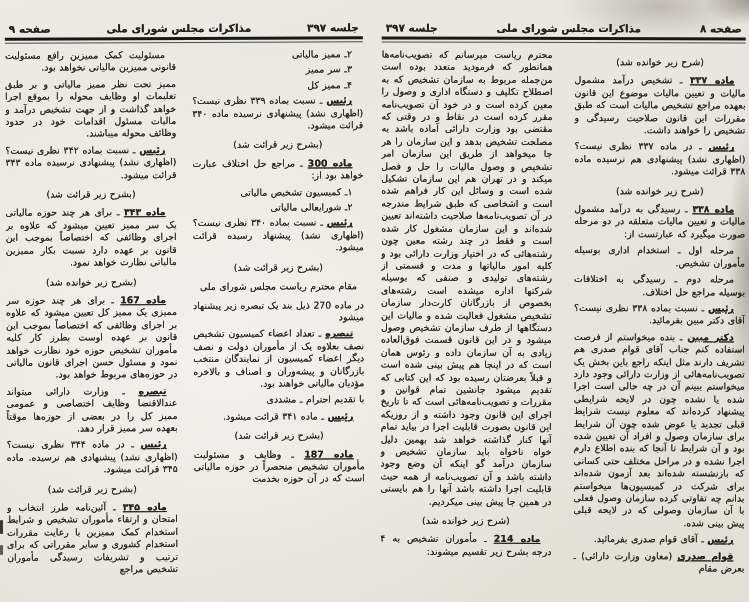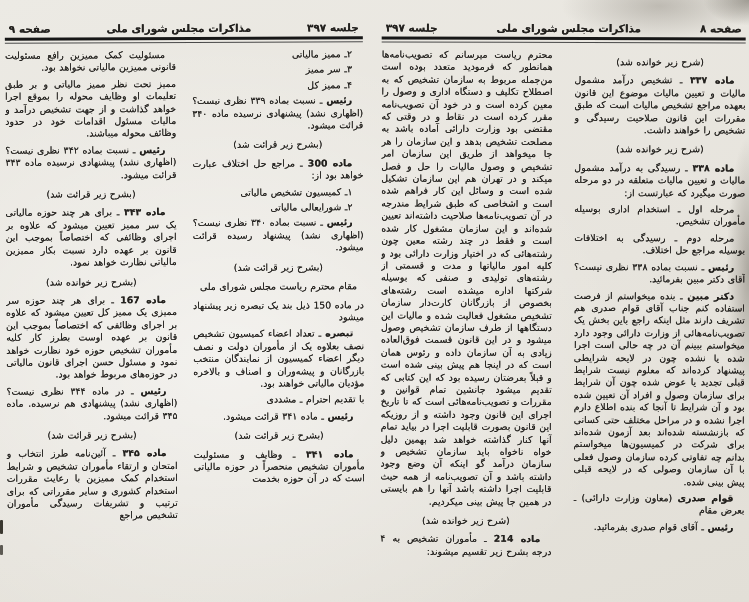--- a/index.html
+++ b/index.html
@@ -16,21 +16,21 @@
   #page-left{left:6px;width:358px;transform:rotate(-.25deg);}
   #page-right{left:381px;width:364px;transform:rotate(.15deg);}
   .page-header{display:flex;justify-content:space-between;align-items:flex-end;
     font-size:10.5px;font-weight:bold;padding:14px 4px 2px;letter-spacing:.2px;
     text-shadow:0 0 .6px rgba(20,20,20,.8);}
   .rule{height:2px;border-top:3px solid #171717;border-bottom:1px solid #4a4a4a;margin:1px 0 6px;}
   .cols{display:flex;justify-content:space-between;}
   .col{width:171px;overflow:hidden;height:536px;}
   .para{margin:0 0 4px;font-size:9.4px;line-height:1.32;text-align:justify;
     text-indent:11px;text-shadow:0 0 .5px rgba(30,28,25,.75);word-spacing:.5px;}
-  .para b{font-weight:bold;}
+  .para b{font-weight:bold;text-decoration:underline;}
   .para.center{text-align:center;text-indent:0;margin:7px 0 6px;}
   .para.cont{text-indent:0;}
   .para.item{margin-bottom:3px;}
   .edge-mark{position:absolute;left:0;width:3px;background:#3a372f;border-radius:1px;}
   #edge-mark-1{top:520px;height:14px;}
   #edge-mark-2{top:545px;height:10px;opacity:.8;}
   #corner-smudge{position:absolute;right:0;top:0;width:46px;height:26px;
     background:radial-gradient(ellipse at 100% 0%,rgba(90,85,75,.5),transparent 70%);}
 </style>
 </head>
@@ -46,28 +46,29 @@
     <div class="page-header">
       <span>صفحه ۸</span>
       <span>مذاکرات مجلس شورای ملی</span>
       <span>جلسه ۳۹۷</span>
     </div>
     <div class="rule"></div>
     <div class="cols">
       <div class="col">
           <p class="para center">(شرح زیر خوانده شد)</p>
           <p class="para"><b>ماده ۳۳۷</b> ـ تشخیص درآمد مشمول مالیات و تعیین مالیات موضوع این قانون بعهده مراجع تشخیص مالیات است که طبق مقررات این قانون صلاحیت رسیدگی و تشخیص را خواهند داشت.</p>
+          <p class="para"><b>رئیس</b> ـ در ماده ۳۳۷ نظری نیست؟ (اظهاری نشد) پیشنهادی هم نرسیده ماده ۳۳۸ قرائت میشود.</p>
           <p class="para center">(شرح زیر خوانده شد)</p>
           <p class="para"><b>ماده ۳۳۸</b> ـ رسیدگی به درآمد مشمول مالیات و تعیین مالیات متعلقه در دو مرحله صورت میگیرد که عبارتست از:</p>
           <p class="para">مرحله اول ـ استخدام اداری بوسیله مأموران تشخیص.</p>
           <p class="para">مرحله دوم ـ رسیدگی به اختلافات بوسیله مراجع حل اختلاف.</p>
           <p class="para"><b>رئیس</b> ـ نسبت بماده ۳۳۸ نظری نیست؟ آقای دکتر مبین بفرمائید.</p>
           <p class="para"><b>دکتر مبین</b> ـ بنده میخواستم از فرصت استفاده کنم جناب آقای قوام صدری هم تشریف دارند مثل اینکه راجع باین بخش یک تصویب‌نامه‌هائی از وزارت دارائی وجود دارد میخواستم ببینم آن در چه حالی است اجرا شده یا نشده چون در لایحه شرایطی پیشنهاد کرده‌اند که معلوم نیست شرایط قبلی تجدید یا عوض شده چون آن شرایط برای سازمان وصول و افراد آن تعیین شده بود و آن شرایط تا آنجا که بنده اطلاع دارم اجرا نشده و در مراحل مختلف حتی کسانی که بازنشسته شده‌اند بعد آزمون شده‌اند برای شرکت در کمیسیون‌ها میخواستم بدانم چه تفاوتی کرده سازمان وصول فعلی با آن سازمان وصولی که در لایحه قبلی پیش بینی شده.</p>
+          <p class="para"><b>رئیس</b> ـ آقای قوام صدری بفرمائید.</p>
           <p class="para"><b>قوام صدری</b> (معاون وزارت دارائی) ـ بعرض مقام</p>
-          <p class="para"><b>رئیس</b> ـ آقای قوام صدری بفرمائید.</p>
         </div>
       <div class="col">
           <p class="para cont">محترم ریاست میرسانم که تصویب‌نامه‌ها همانطور که فرمودید متعدد بوده است من‌جمله مربوط به سازمان تشخیص که به اصطلاح تکلیف و دستگاه اداری و وصول را معین کرده است و در خود آن تصویب‌نامه مقرر کرده است در نقاط و در وقتی که مقتضی بود وزارت دارائی آماده باشد به مصلحت تشخیص بدهد و این سازمان را هر جا میخواهد از طریق این سازمان امر تشخیص و وصول مالیات را حل و فصل میکند و در تهران هم این سازمان تشکیل شده است و وسائل این کار فراهم شده است و اشخاصی که طبق شرایط مندرجه در آن تصویب‌نامه‌ها صلاحیت داشته‌اند تعیین شده‌اند و این سازمان مشغول کار شده است و فقط در چند رشته معین چون رشته‌هائی که در اختیار وزارت دارائی بود و کلیه امور مالیاتها و مدت و قسمتی از رشته‌های تولیدی و صنفی که بوسیله شرکتها اداره میشده است رشته‌های بخصوص از بازرگانان کارت‌دار سازمان تشخیص مشغول فعالیت شده و مالیات این دستگاهها از طرف سازمان تشخیص وصول میشود و در این قانون قسمت فوق‌العاده زیادی به آن سازمان داده و رئوس همان است که در اینجا هم پیش بینی شده است و قبلاً بعرضتان رسیده بود که این کتابی که تقدیم میشود جانشین تمام قوانین و مقررات و تصویب‌نامه‌هائی است که تا تاریخ اجرای این قانون وجود داشته و از روزیکه این قانون بصورت قابلیت اجرا در بیاید تمام آنها کنار گذاشته خواهد شد بهمین دلیل خواه ناخواه باید سازمان تشخیص و سازمان درآمد گو اینکه آن وضع وجود داشته باشد و آن تصویب‌نامه از همه حیث قابلیت اجرا داشته باشد آنها را هم بایستی در همین جا پیش بینی میکردیم.</p>
           <p class="para center">(شرح زیر خوانده شد)</p>
           <p class="para"><b>ماده 214</b> ـ مأموران تشخیص به ۴ درجه بشرح زیر تقسیم میشوند:</p>
         </div>
     </div>
   </div>
 
   <div class="page" id="page-left">
@@ -83,35 +84,36 @@
           <p class="para item">۳ـ سر ممیز</p>
           <p class="para item">۴ـ ممیز کل</p>
           <p class="para"><b>رئیس</b> ـ نسبت بماده ۳۳۹ نظری نیست؟ (اظهاری نشد) پیشنهادی نرسیده ماده ۳۴۰ قرائت میشود.</p>
           <p class="para center">(بشرح زیر قرائت شد)</p>
           <p class="para"><b>ماده 300</b> ـ مراجع حل اختلاف عبارت خواهد بود از:</p>
           <p class="para item">۱ـ کمیسیون تشخیص مالیاتی</p>
           <p class="para item">۲ـ شورایعالی مالیاتی</p>
           <p class="para"><b>رئیس</b> ـ نسبت بماده ۳۴۰ نظری نیست؟ (اظهاری نشد) پیشنهاد رسیده قرائت میشود.</p>
           <p class="para center">(بشرح زیر قرائت شد)</p>
           <p class="para center">مقام محترم ریاست مجلس شورای ملی</p>
-          <p class="para cont">در ماده 150 ذیل بند یک تبصره زیر پیشنهاد میشود</p>
+          <p class="para cont">در ماده 270 ذیل بند یک تبصره زیر پیشنهاد میشود</p>
           <p class="para"><b>تبصره</b> ـ تعداد اعضاء کمیسیون تشخیص نصف بعلاوه یک از مأموران دولت و نصف دیگر اعضاء کمیسیون از نمایندگان منتخب بازرگانان و پیشه‌وران و اصناف و بالاخره مؤدیان مالیاتی خواهند بود.</p>
           <p class="para cont">با تقدیم احترام ـ مشددی</p>
           <p class="para"><b>رئیس</b> ـ ماده ۳۴۱ قرائت میشود.</p>
           <p class="para center">(بشرح زیر قرائت شد)</p>
-          <p class="para"><b>ماده ۳۴۱</b> ـ وظایف و مسئولیت مأموران تشخیص منحصراً در حوزه مالیاتی است که در آن حوزه بخدمت</p>
+          <p class="para"><b>ماده 187</b> ـ وظایف و مسئولیت مأموران تشخیص منحصراً در حوزه مالیاتی است که در آن حوزه بخدمت</p>
         </div>
       <div class="col">
           <p class="para">مسئولیت کمک ممیزین رافع مسئولیت قانونی ممیزین مالیاتی نخواهد بود.</p>
           <p class="para cont">ممیز تحت نظر ممیز مالیاتی و بر طبق تعلیمات او وظایف محوله را بموقع اجرا خواهد گذاشت و از جهت تشخیص درآمد و مالیات مسئول اقدامات خود در حدود وظائف محوله میباشند.</p>
           <p class="para"><b>رئیس</b> ـ نسبت بماده ۳۴۲ نظری نیست؟ (اظهاری نشد) پیشنهادی نرسیده ماده ۳۴۳ قرائت میشود.</p>
           <p class="para center">(بشرح زیر قرائت شد)</p>
           <p class="para"><b>ماده ۳۴۳</b> ـ برای هر چند حوزه مالیاتی یک سر ممیز تعیین میشود که علاوه بر اجرای وظائفی که اختصاصاً بموجب این قانون بر عهده دارد نسبت بکار ممیزین مالیاتی نظارت خواهد نمود.</p>
           <p class="para center">(بشرح زیر خوانده شد)</p>
           <p class="para"><b>ماده 167</b> ـ برای هر چند حوزه سر ممیزی یک ممیز کل تعیین میشود که علاوه بر اجرای وظائفی که اختصاصاً بموجب این قانون بر عهده اوست بطرز کار کلیه مأموران تشخیص حوزه خود نظارت خواهد نمود و مسئول حسن اجرای قانون مالیاتی در حوزه‌های مربوط خواهد بود.</p>
+          <p class="para"><b>تبصره</b> ـ وزارت دارائی میتواند عندالاقتضا وظایف اختصاصی و عمومی ممیز کل را در بعضی از حوزه‌ها موقتاً بعهده سر ممیز قرار دهد.</p>
           <p class="para"><b>رئیس</b> ـ در ماده ۳۴۴ نظری نیست؟ (اظهاری نشد) پیشنهادی هم نرسیده. ماده ۳۴۵ قرائت میشود.</p>
           <p class="para center">(بشرح زیر قرائت شد)</p>
           <p class="para"><b>ماده ۳۴۵</b> ـ آئین‌نامه طرز انتخاب و امتحان و ارتقاء مأموران تشخیص و شرایط استخدام کمک ممیزین با رعایت مقررات استخدام کشوری و سایر مقرراتی که برای ترتیب و تشریفات رسیدگی مأموران تشخیص مراجع</p>
         </div>
     </div>
   </div>
 
 </div>
 
 </body></html>

